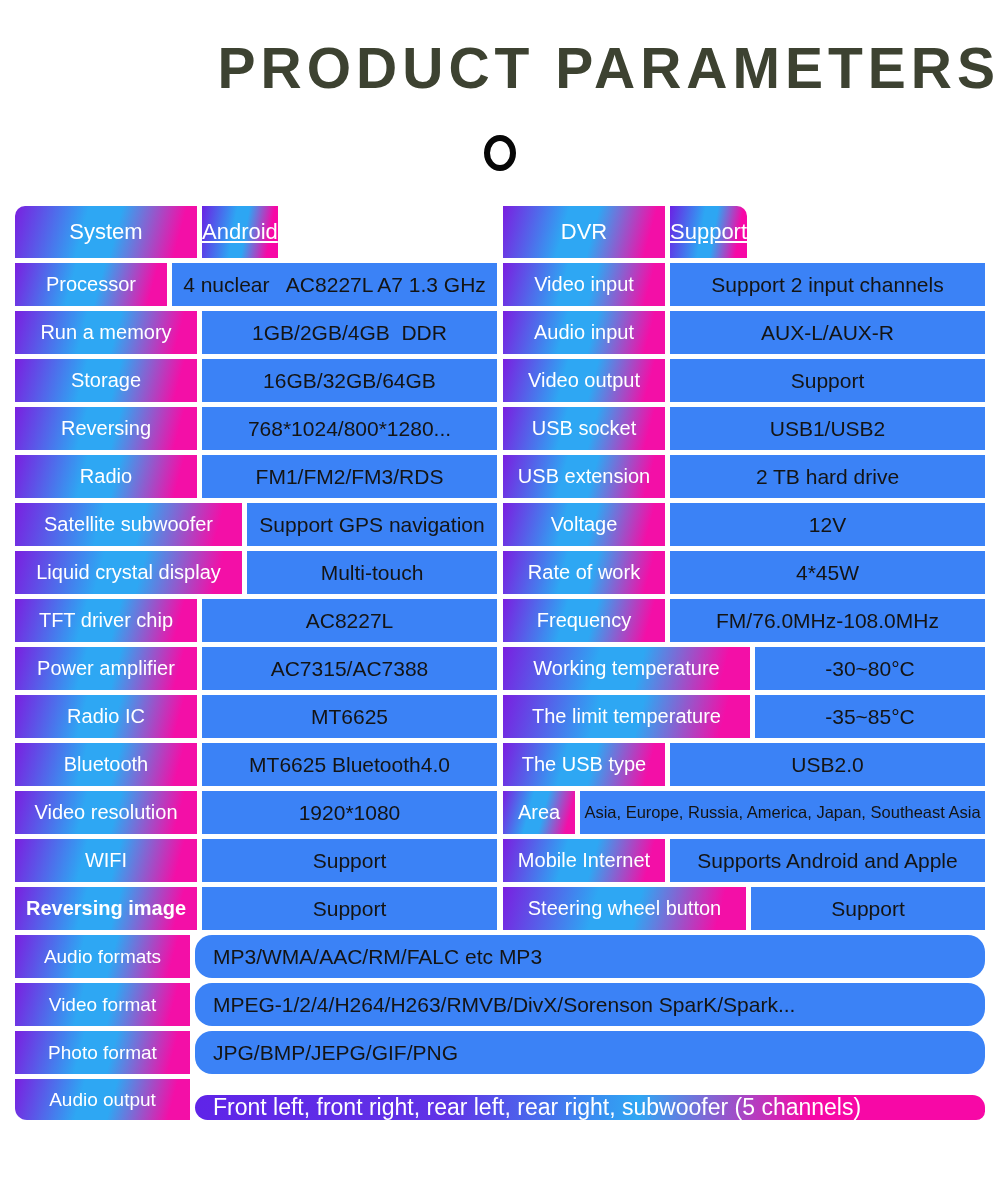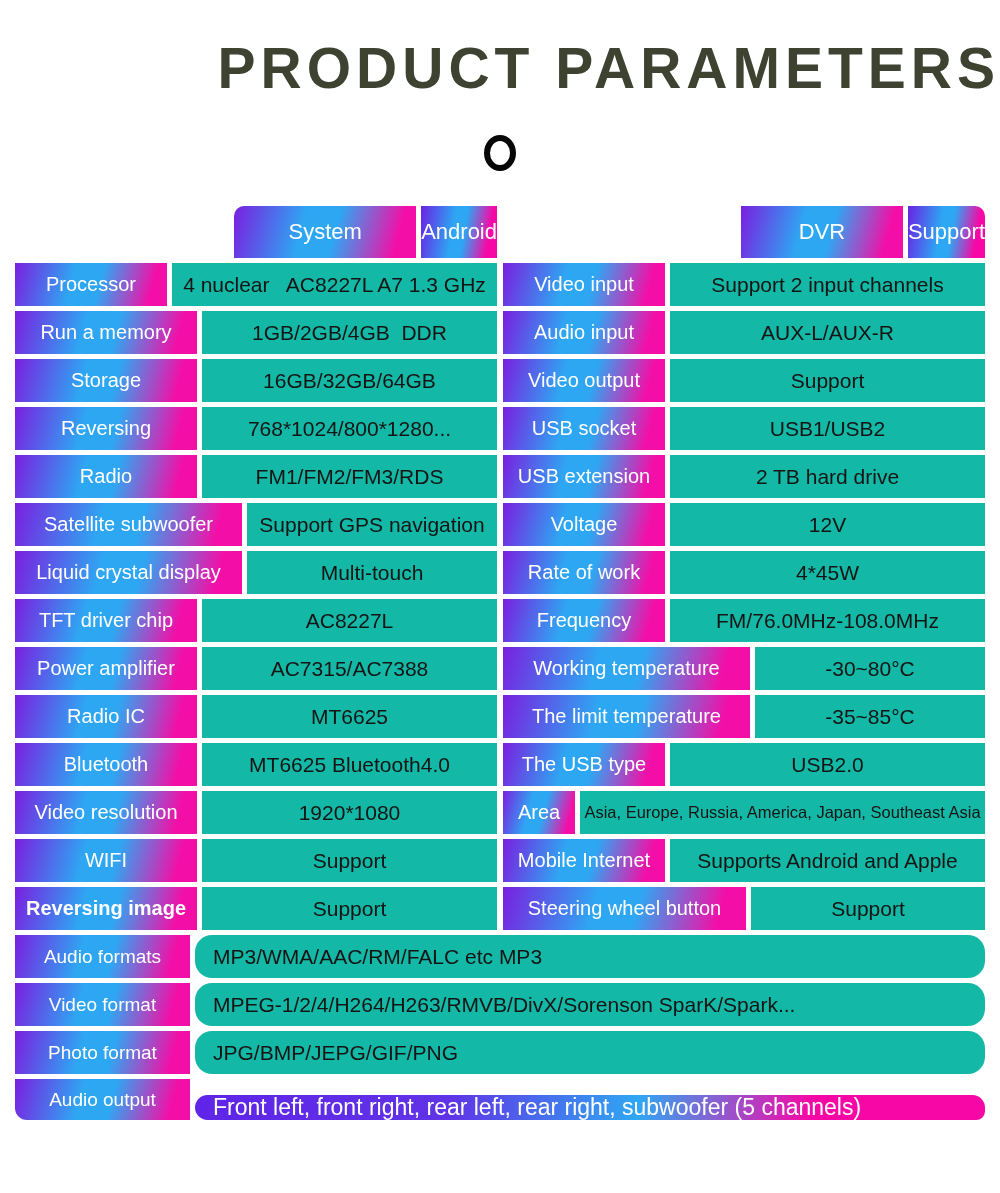--- a/index.html
+++ b/index.html
@@ -15,36 +15,36 @@
   .ring{
     width:20px;height:24px;border:6px solid #070707;border-radius:50%;
     margin:38px auto 0 auto;
   }
   .spec-table{margin:35px 15px 0 15px;}
   .two-col{
     display:grid;grid-template-columns:482px 482px;column-gap:6px;
   }
   .col{display:flex;flex-direction:column;gap:5px;}
   .row{display:flex;gap:5px;height:43px;}
-  .row.header{height:52px;justify-content:flex-end;}
+  .row.header{height:52px;}
   .cell{
     display:flex;align-items:center;justify-content:center;
     box-sizing:border-box;
   }
   .label{
     background:linear-gradient(105deg,#7a1fe0 0%,#2ea7f3 38%,#2ea7f3 55%,#f30fa7 88%);
     color:#ffffff;font-size:20px;flex:0 0 auto;
   }
   .value{
-    background:#14b8a6;color:#141414;font-size:21px;flex:1 1 auto;
+    background:#3b82f6;color:#141414;font-size:21px;flex:1 1 auto;
   }
   .header .label{font-size:22px;}
   .grad-value{
     background:linear-gradient(100deg,#6a22e4 0%,#2da6f3 42%,#2da6f3 56%,#f708a6 86%);
-    color:#ffffff;font-size:22px;
+    color:#ffffff;font-size:22px;text-decoration:underline;
   }
   .bold-label{font-weight:bold;}
   .small-value{font-size:16.5px;}
   .full-col{display:flex;flex-direction:column;gap:5px;margin-top:5px;}
   .full-col .row{height:43px;}
   .full-col .label{flex:0 0 175px;font-size:19px;}
   .full-col .value{justify-content:flex-start;padding-left:18px;border-radius:17px;}
   .row.last{height:41px;}
   .row.last .value{
     background:linear-gradient(95deg,#5f24e8 0%,#6033e6 32%,#2fa7f3 56%,#f708a6 78%);

